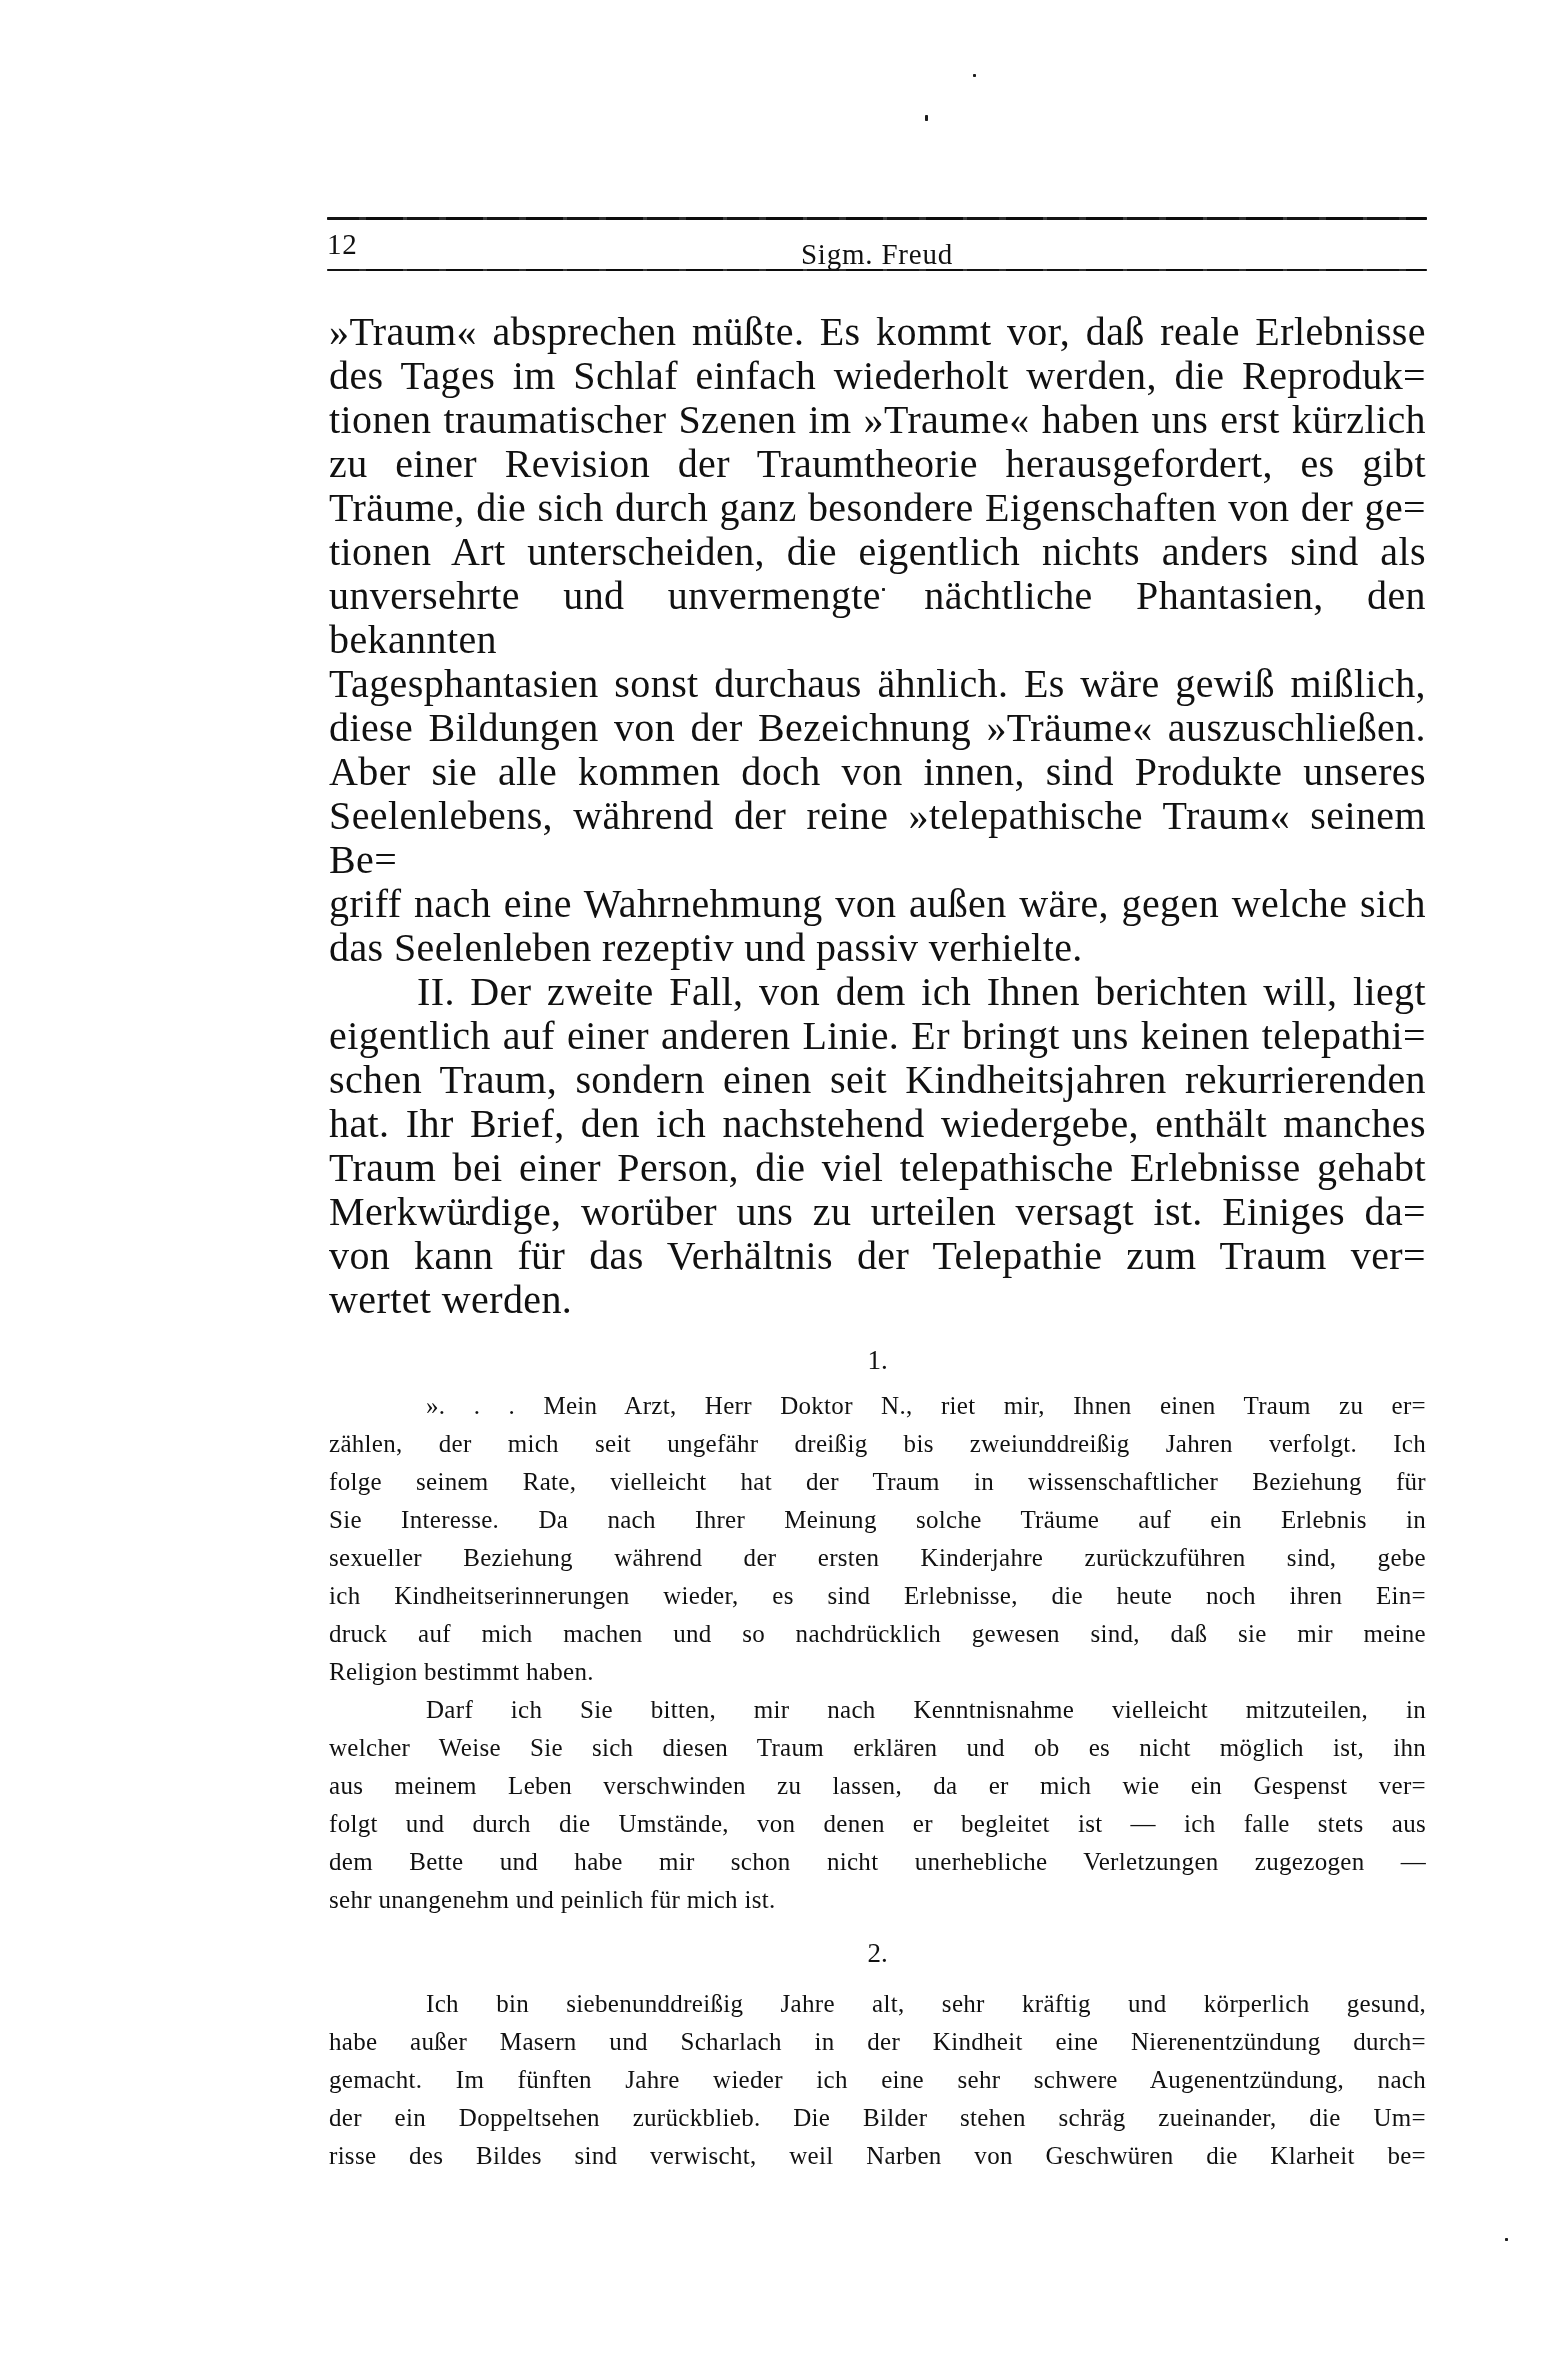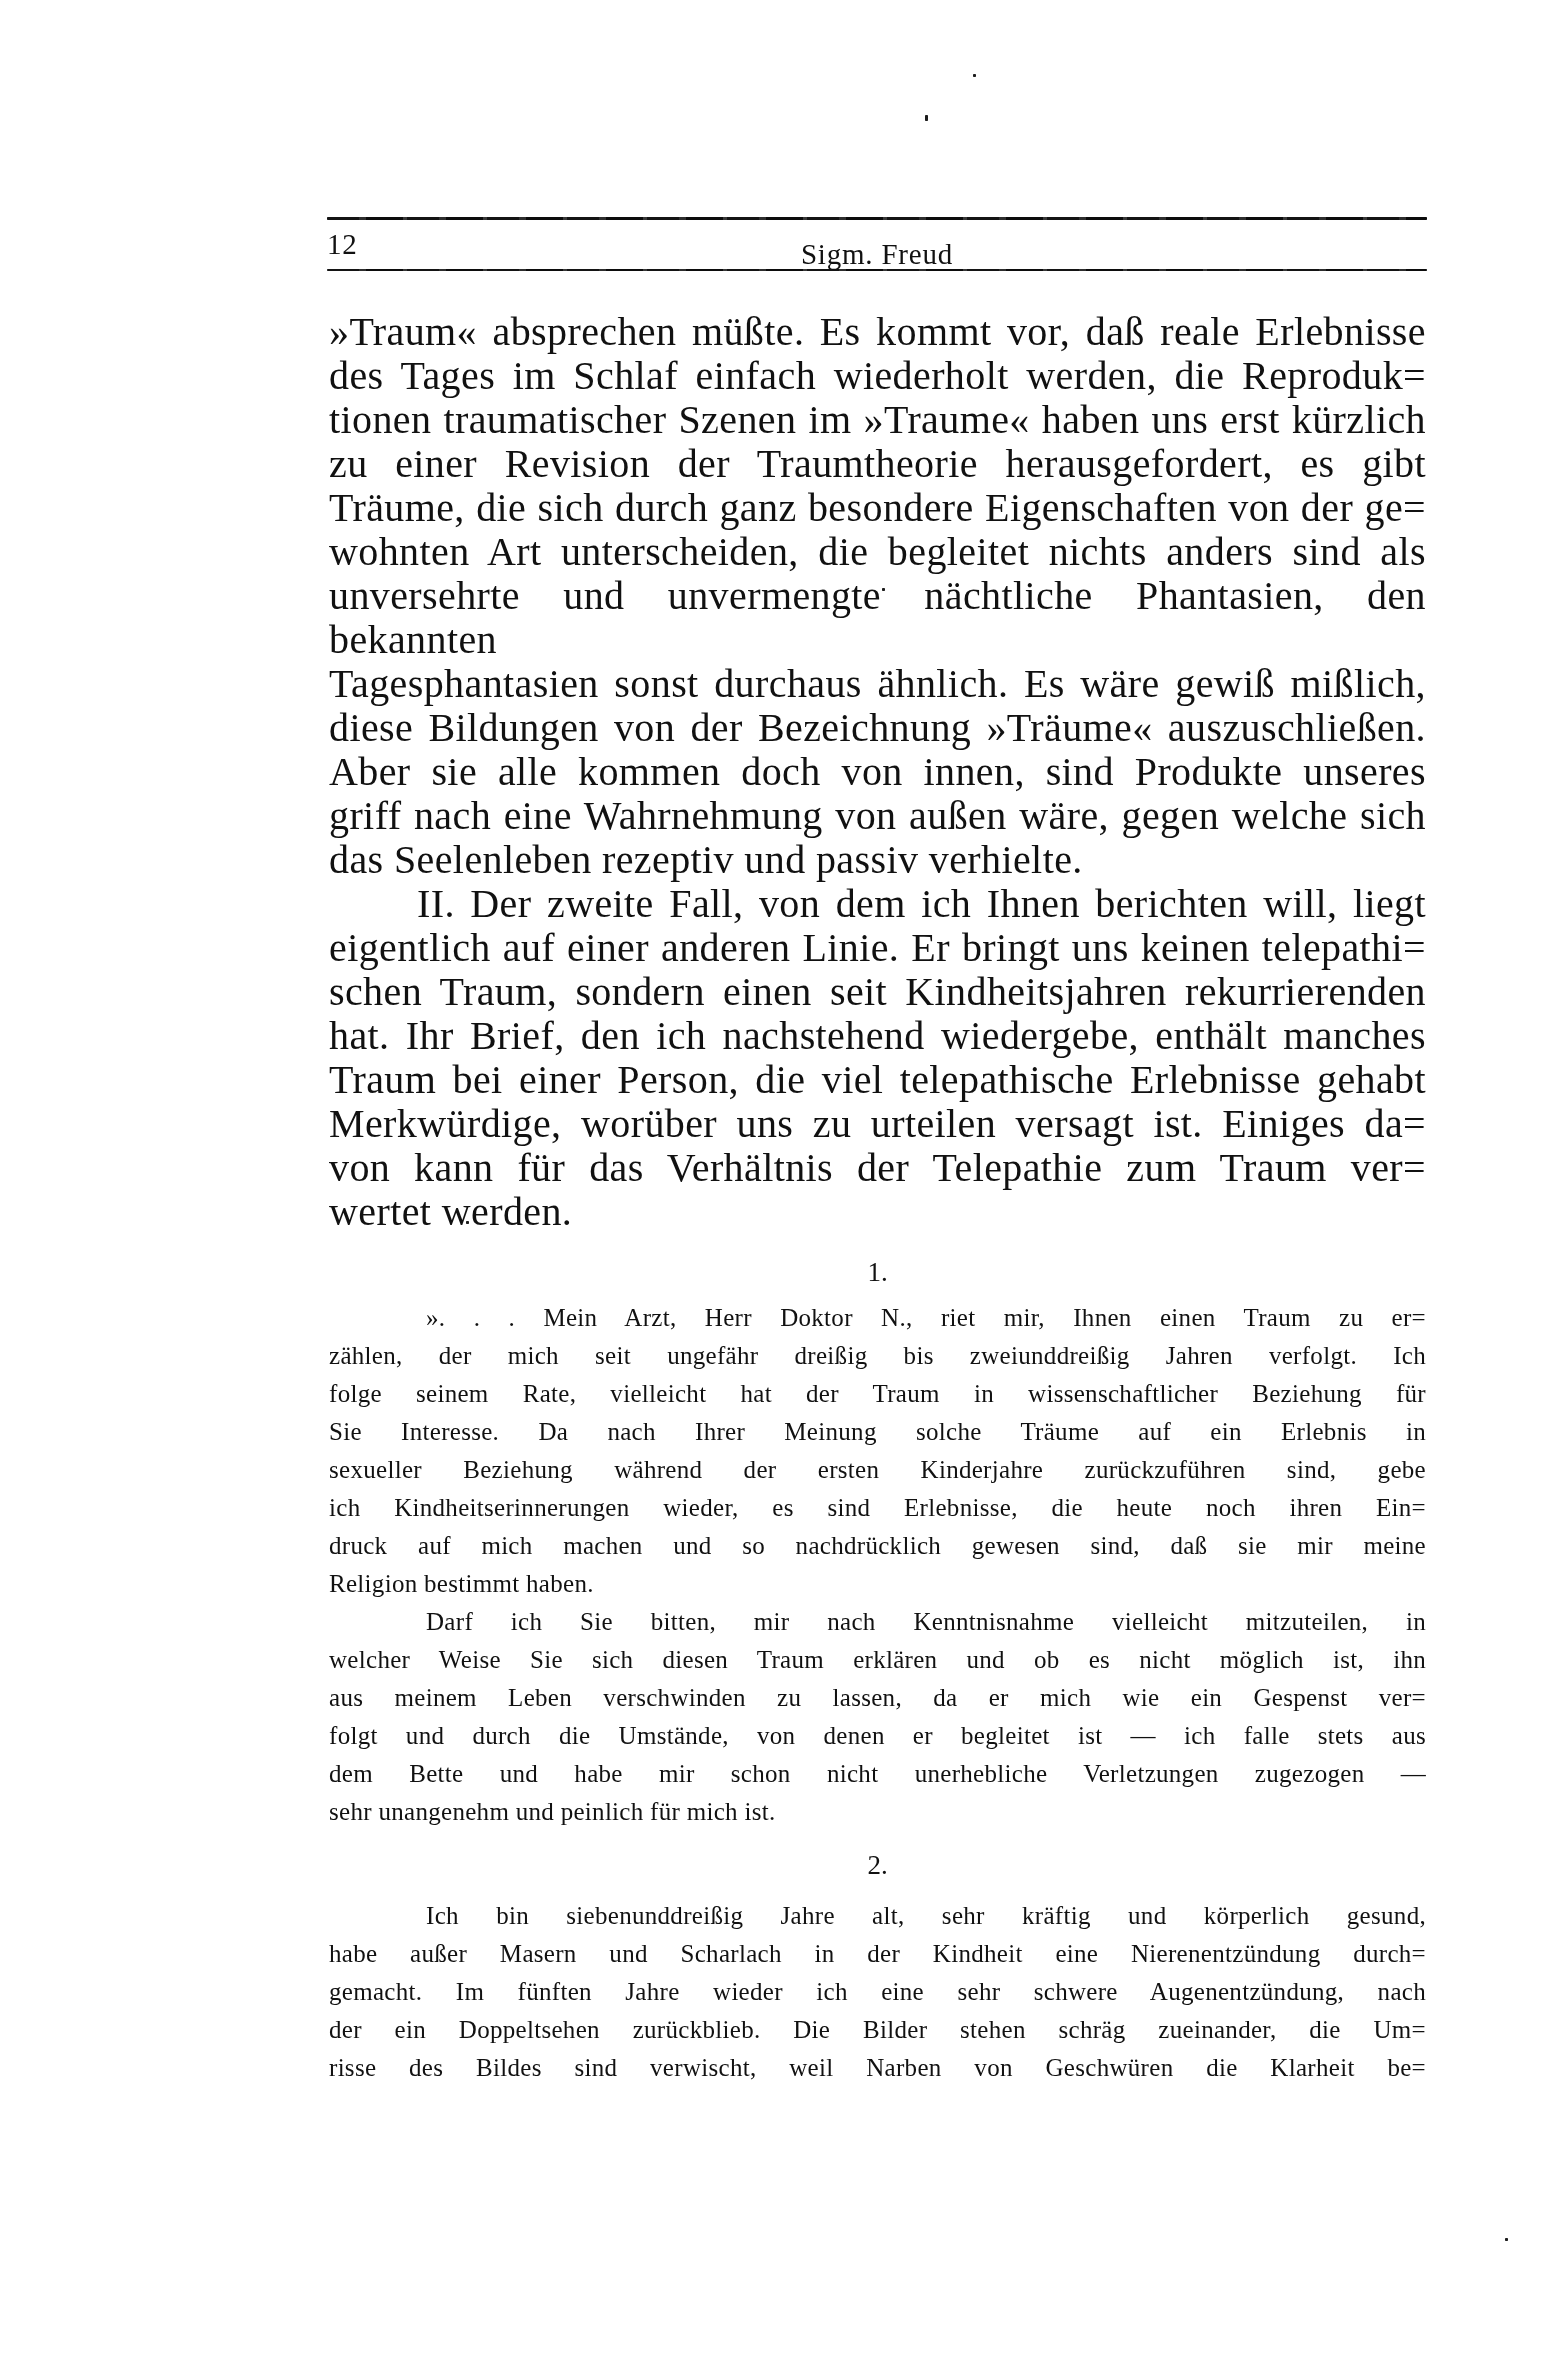--- a/index.html
+++ b/index.html
@@ -112,25 +112,26 @@
   </div>
 
   <div class="text-column">
 
     <div>
         <div class="body-line justify">»Traum« absprechen müßte. Es kommt vor, daß reale Erlebnisse</div>
         <div class="body-line justify">des Tages im Schlaf einfach wiederholt werden, die Reproduk=</div>
         <div class="body-line justify">tionen traumatischer Szenen im »Traume« haben uns erst kürzlich</div>
         <div class="body-line justify">zu einer Revision der Traumtheorie herausgefordert, es gibt</div>
         <div class="body-line justify">Träume, die sich durch ganz besondere Eigenschaften von der ge=</div>
-        <div class="body-line justify">wohnten Art unterscheiden, die begleitet nichts anders sind als</div>
+        <div class="body-line justify">tionen Art unterscheiden, die eigentlich nichts anders sind als</div>
         <div class="body-line justify">unversehrte und unvermengte nächtliche Phantasien, den bekannten</div>
         <div class="body-line justify">Tagesphantasien sonst durchaus ähnlich. Es wäre gewiß mißlich,</div>
         <div class="body-line justify">diese Bildungen von der Bezeichnung »Träume« auszuschließen.</div>
         <div class="body-line justify">Aber sie alle kommen doch von innen, sind Produkte unseres</div>
+        <div class="body-line justify">Seelenlebens, während der reine »telepathische Traum« seinem Be=</div>
         <div class="body-line justify">griff nach eine Wahrnehmung von außen wäre, gegen welche sich</div>
         <div class="body-line">das Seelenleben rezeptiv und passiv verhielte.</div>
       </div>
 
     <div>
         <div class="body-line justify indent">II. Der zweite Fall, von dem ich Ihnen berichten will, liegt</div>
         <div class="body-line justify">eigentlich auf einer anderen Linie. Er bringt uns keinen telepathi=</div>
         <div class="body-line justify">schen Traum, sondern einen seit Kindheitsjahren rekurrierenden</div>
         <div class="body-line justify">hat. Ihr Brief, den ich nachstehend wiedergebe, enthält manches</div>
         <div class="body-line justify">Traum bei einer Person, die viel telepathische Erlebnisse gehabt</div>

